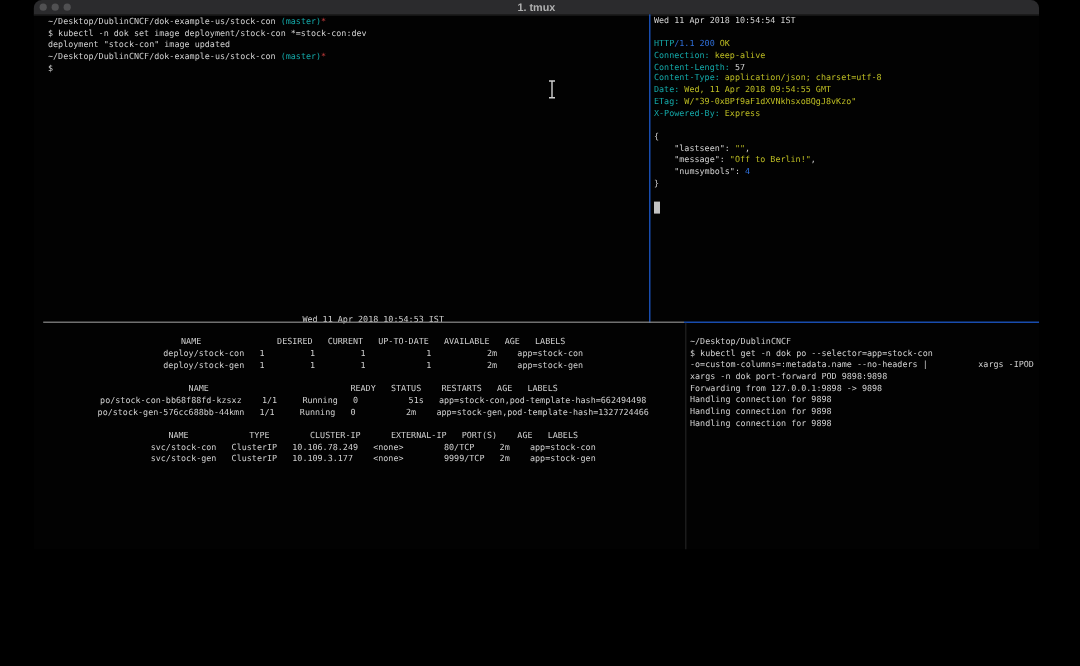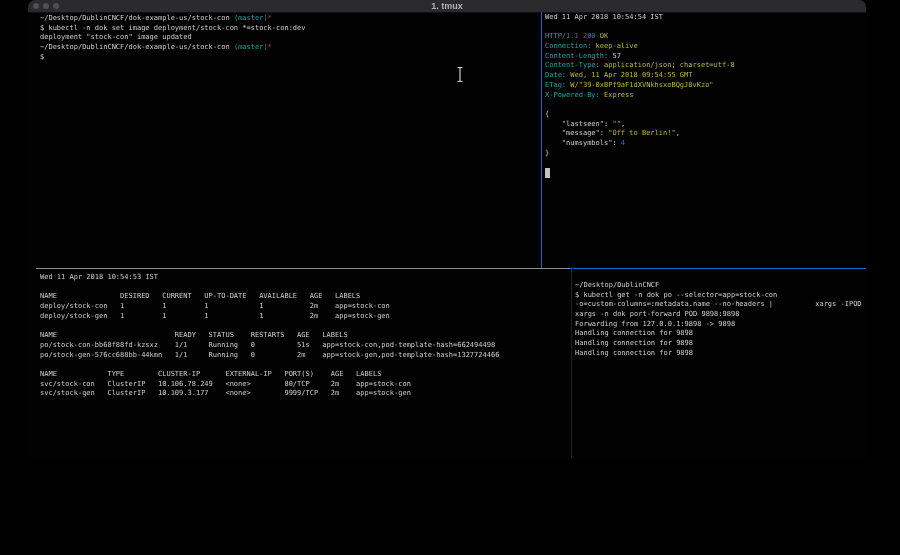--- a/index.html
+++ b/index.html
@@ -16,21 +16,21 @@
   .pane{position:absolute;overflow:hidden;}
   .tline{white-space:pre;font-size:7px;line-height:9.7px;height:9.7px;color:#d0d0d0;}
   .c-fg{color:#d0d0d0;}
   .c-cyan{color:#14a8a8;}
   .c-blue{color:#2f6fd8;}
   .c-yellow{color:#bdbd23;}
   .c-red{color:#c23b3b;}
   .cursor{background:#c2c2c2;color:#000;display:inline-block;width:0.65em;}
   .pane-tl{left:0;top:12px;width:513px;height:256px;padding:2px 0 0 12px;}
   .pane-tr{left:515px;top:12px;width:323px;height:256px;padding:1px 0 0 2px;}
-  .pane-bl{left:0;top:269px;width:542px;height:227px;padding:4px 0 0 12px;}
+  .pane-bl{left:0;top:258px;width:542px;height:227px;padding:4px 0 0 12px;text-align:center;}
   .pane-br{left:545px;top:276px;width:293px;height:227px;padding:5px 0 0 2px;}
   .vborder-top{position:absolute;left:513px;top:12px;width:1px;height:257px;background:#1f5fd9;}
   .hborder-left{position:absolute;left:8px;top:268px;width:534px;height:1px;background:#8c8c8c;}
   .hborder-right{position:absolute;left:542px;top:268px;width:296px;height:1px;background:#1f5fd9;}
   .vborder-bottom{position:absolute;left:543px;top:269px;width:1px;height:227px;background:#222;}
   .statusbar{position:absolute;left:0;top:496px;width:100%;height:12px;background:#1a1a1c;
              display:flex;align-items:center;justify-content:space-between;
              font-size:10px;line-height:12px;}
   .status-left{padding-left:8px;white-space:pre;}
   .status-right{padding-right:6px;display:flex;align-items:center;gap:2px;background:#232325;

